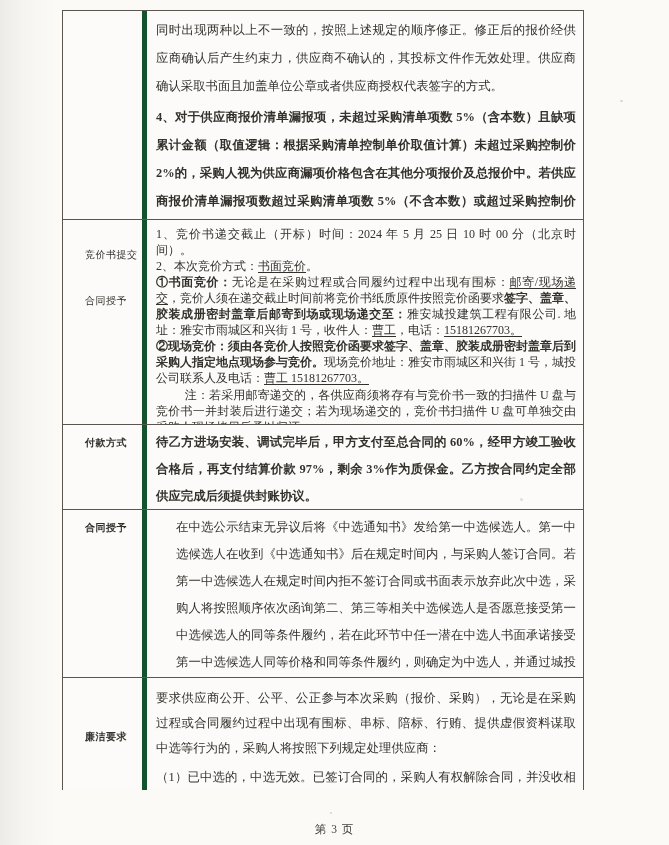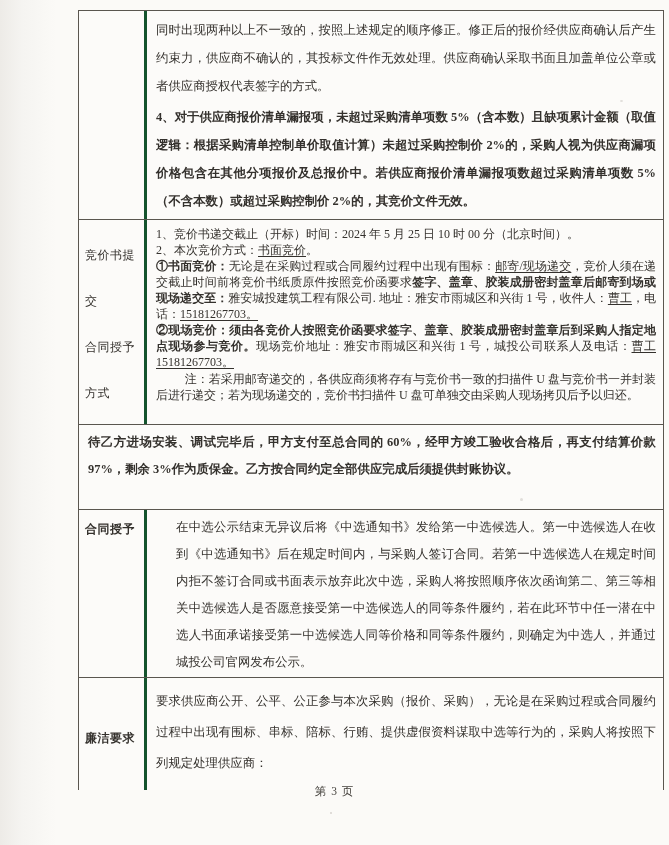--- a/index.html
+++ b/index.html
@@ -14,60 +14,61 @@
     position:absolute;left:0;top:0;width:58px;height:100%;
     background:linear-gradient(90deg,#edebe7 0,#f5f4f1 22px,rgba(251,250,247,0) 56px);
     pointer-events:none;
   }
   .speck{position:absolute;background:#b9b5ae;border-radius:50%;opacity:.55;}
   .speck1{left:620px;top:100px;width:3px;height:2px;}
   .speck2{left:520px;top:498px;width:3px;height:3px;}
   .speck3{left:330px;top:812px;width:2px;height:2px;}
 
   .doc-table{
-    position:absolute;left:78px;top:10px;width:586px;
+    position:absolute;left:62px;top:10px;width:522px;
     border:1px solid #5a564f;border-bottom:none;
     box-sizing:border-box;background:rgba(255,255,255,.25);
   }
   .row{display:flex;box-sizing:border-box;border-bottom:1px solid #5a564f;}
   .row-1{height:209px;}
   .row-2{height:205px;}
   .row-3{height:85px;}
   .row-4{height:168px;gap:20px;}
   .row-5{height:112px;border-bottom:none;}
   .hcell{
     width:68px;box-sizing:border-box;flex:none;
-    border-right:3px solid #14532d;
-    font-size:12px;letter-spacing:.5px;
+    border-right:5px solid #14532d;
+    font-size:10px;letter-spacing:.5px;
     padding:0 2px 0 6px;
+    margin-left:16px;
   }
   .row-2 .hcell{padding-top:12px;font-weight:normal;}
   .row-2 .hcell .hline{line-height:46px;}
   .row-3 .hcell,.row-4 .hcell{font-weight:bold;padding-top:11px;}
   .row-5 .hcell{font-weight:bold;padding-top:52px;}
   .ccell{
     flex:1;box-sizing:border-box;overflow:hidden;
     padding:5px 7px 0 9px;
     font-size:12.4px;
   }
   .ccell p{margin:0;text-align:justify;}
   .row-1 .ccell{line-height:28px;}
   .row-1 .ccell .para + .para{margin-top:3px;}
   .row-2 .ccell{line-height:16px;font-size:12px;padding-top:6px;}
   .row-3 .ccell{line-height:27px;padding-top:4px;font-weight:bold;}
   .row-4 .ccell{line-height:27px;padding-top:4px;}
-  .row-5 .ccell{line-height:31px;padding-top:8px;}
+  .row-5 .ccell{line-height:25px;padding-top:8px;}
   .row-5 .ccell .para + .para{margin-top:4px;}
   .para.gap{margin-top:1px;}
   .para.indent{text-indent:2.4em;}
   .b{font-weight:bold;}
   .u{text-decoration:underline;text-underline-offset:2px;}
 
   .page-footer{
-    position:absolute;left:0;top:784px;width:100%;
+    position:absolute;left:0;top:822px;width:100%;
     text-align:center;font-size:11.5px;color:#45423d;letter-spacing:1px;
   }
 </style>
 </head>
 <body>
 
 <div class="scan-edge"></div>
 <div class="speck speck1"></div>
 <div class="speck speck2"></div>
 <div class="speck speck3"></div>
@@ -77,31 +78,33 @@
       <div class="hcell"></div>
       <div class="ccell">
         <p class="para"><span class="">同时出现两种以上不一致的，按照上述规定的顺序修正。修正后的报价经供应商确认后产生约束力，供应商不确认的，其投标文件作无效处理。供应商确认采取书面且加盖单位公章或者供应商授权代表签字的方式。</span></p>
         <p class="para"><span class="b ">4、对于供应商报价清单漏报项，未超过采购清单项数 5%（含本数）且缺项累计金额（取值逻辑：根据采购清单控制单价取值计算）未超过采购控制价 2%的，采购人视为供应商漏项价格包含在其他分项报价及总报价中。若供应商报价清单漏报项数超过采购清单项数 5%（不含本数）或超过采购控制价 2%的，其竞价文件无效。</span></p>
       </div>
     </div>
     <div class="row row-2">
       <div class="hcell">
         <div class="hline">竞价书提交</div>
         <div class="hline">合同授予</div>
-        <div class="hline">方式</div>
       </div>
       <div class="ccell">
         <p class="para"><span class="">1、竞价书递交截止（开标）时间：2024 年 5 月 25 日 10 时 00 分（北京时间）。</span></p>
         <p class="para"><span class="">2、本次竞价方式：</span><span class="u">书面竞价</span><span class="">。</span></p>
         <p class="para"><span class="b ">①书面竞价：</span><span class="">无论是在采购过程或合同履约过程中出现有围标：</span><span class="u">邮寄/现场递交</span><span class="">，竞价人须在递交截止时间前将竞价书纸质原件按照竞价函要求</span><span class="b ">签字、盖章、胶装成册密封盖章后邮寄到场或现场递交至：</span><span class="">雅安城投建筑工程有限公司. 地址：雅安市雨城区和兴街 1 号，收件人：</span><span class="u">曹工</span><span class="">，电话：</span><span class="u">15181267703。</span></p>
         <p class="para"><span class="b ">②现场竞价：须由各竞价人按照竞价函要求签字、盖章、胶装成册密封盖章后到采购人指定地点现场参与竞价。</span><span class="">现场竞价地址：雅安市雨城区和兴街 1 号，城投公司联系人及电话：</span><span class="u">曹工 15181267703。</span></p>
         <p class="para indent gap"><span class="">注：若采用邮寄递交的，各供应商须将存有与竞价书一致的扫描件 U 盘与竞价书一并封装后进行递交；若为现场递交的，竞价书扫描件 U 盘可单独交由采购人现场拷贝后予以归还。</span></p>
       </div>
     </div>
     <div class="row row-3">
+      <div class="hcell">
+        <div class="hline">付款方式</div>
+      </div>
       <div class="ccell">
         <p class="para"><span class="">待乙方进场安装、调试完毕后，甲方支付至总合同的 60%，经甲方竣工验收合格后，再支付结算价款 97%，剩余 3%作为质保金。乙方按合同约定全部供应完成后须提供封账协议。</span></p>
       </div>
     </div>
     <div class="row row-4">
       <div class="hcell">
         <div class="hline">合同授予</div>
       </div>
       <div class="ccell">
         <p class="para"><span class="">在中选公示结束无异议后将《中选通知书》发给第一中选候选人。第一中选候选人在收到《中选通知书》后在规定时间内，与采购人签订合同。若第一中选候选人在规定时间内拒不签订合同或书面表示放弃此次中选，采购人将按照顺序依次函询第二、第三等相关中选候选人是否愿意接受第一中选候选人的同等条件履约，若在此环节中任一潜在中选人书面承诺接受第一中选候选人同等价格和同等条件履约，则确定为中选人，并通过城投公司官网发布公示。</span></p>

